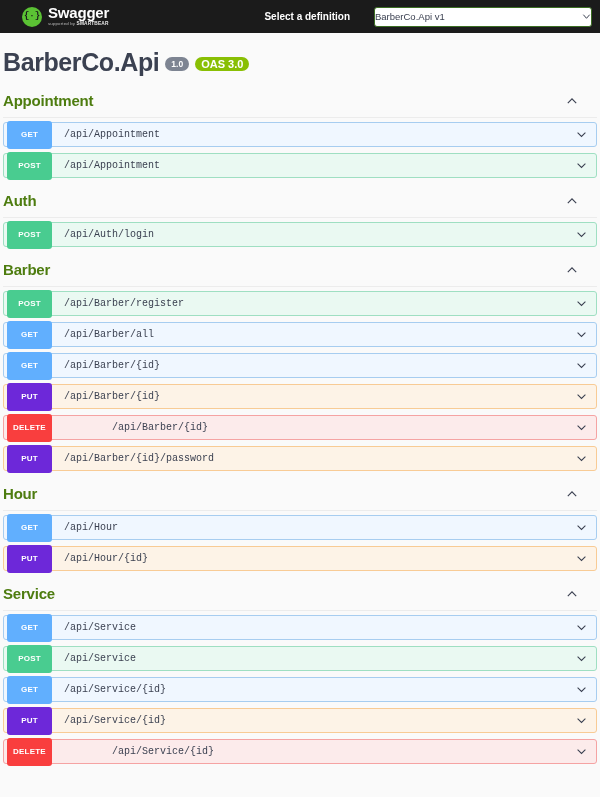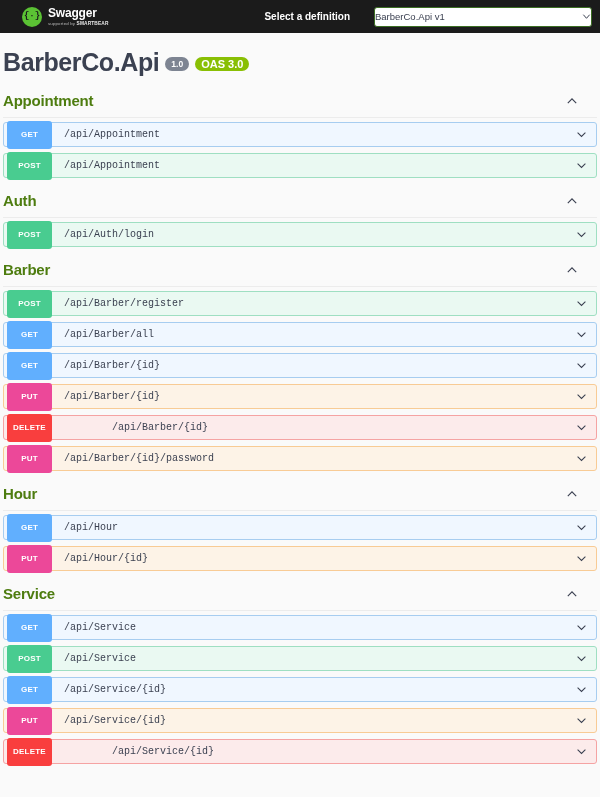--- a/index.html
+++ b/index.html
@@ -21,21 +21,21 @@
   .logo-mark {
     width: 20px; height: 20px; border-radius: 50%;
     background: #5bc234;
     display: flex; align-items: center; justify-content: center;
     color: #1b1b1b; font-size: 9px; font-weight: bold;
     font-family: "Liberation Mono", monospace;
     line-height: 1;
   }
   .logo-text { display: flex; flex-direction: column; justify-content: center; }
   .logo-title {
-    color: #ffffff; font-size: 12px; font-weight: bold;
+    color: #ffffff; font-size: 15px; font-weight: bold;
     letter-spacing: -0.2px; line-height: 14px;
   }
   .logo-sub {
     color: #b8b8b8; font-size: 4.4px; line-height: 6px;
     letter-spacing: 0.15px; margin-top: 1px; white-space: nowrap;
   }
   .logo-sub b { color: #e8e8e8; font-size: 4.8px; }
   .def-area {
     margin-left: auto; display: flex; align-items: center; gap: 24px;
   }
@@ -104,21 +104,21 @@
     flex: none;
   }
   .op-path {
     margin-left: 12px;
     font-family: "Liberation Mono", monospace;
     font-size: 10px; color: #3b4151;
   }
   .op-chevron { margin-left: auto; width: 13px; height: 13px; margin-right: 8px; }
   .m-get    { background:#61affe; }
   .m-post   { background:#49cc90; }
-  .m-put    { background:#ec4899; }
+  .m-put    { background:#6d28d9; }
   .m-delete { background:#f93e3e; }
   .r-get    { background:#f0f7ff; border-color:#a7cdf0; }
   .r-post   { background:#eaf9f2; border-color:#9fdfc2; }
   .r-put    { background:#fdf3e7; border-color:#f8cb95; }
   .r-delete { background:#fcebeb; border-color:#f5a3a3;gap:48px; }
 </style>
 </head>
 <body>
 
 <div class="topbar">

